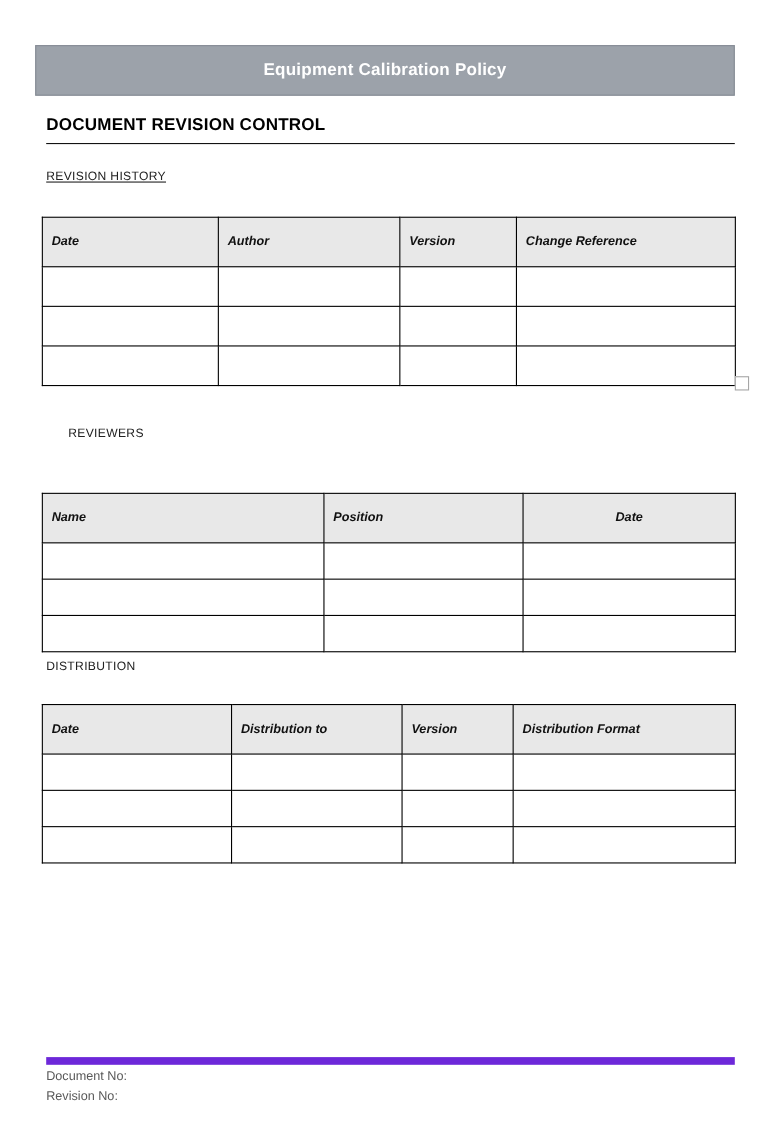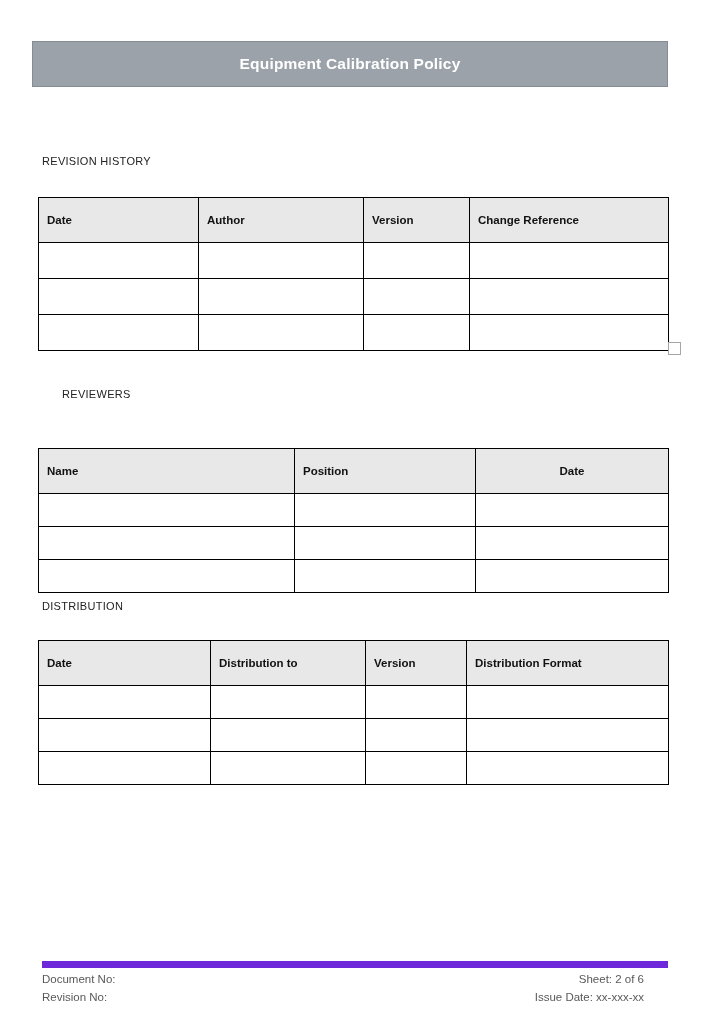--- a/index.html
+++ b/index.html
@@ -29,35 +29,36 @@
     font-size:15.5px;font-weight:bold;color:#000;
     letter-spacing:.2px;
     padding-bottom:7px;
     border-bottom:1.5px solid #121212;
   }
   
   .section-label{
     position:absolute;left:42px;
     font-size:11px;color:#222;letter-spacing:.3px;
   }
-  .lbl-revision{top:155px;}
+  .lbl-revision{top:155px;text-decoration:underline;}
   .lbl-reviewers{top:388px;margin-left:20px;}
   .lbl-distribution{top:600px;}
   
   table.grid{
     position:absolute;left:38px;
     border-collapse:collapse;table-layout:fixed;
     width:630px;
   }
   table.grid th, table.grid td{
     border:1.2px solid #000;
     box-sizing:border-box;
     padding:16px 8px;
     font-size:11.5px;
     vertical-align:middle;
+    font-style:italic;
   }
   table.grid th{
     background:#e8e8e8;
     font-weight:bold;color:#111;
     text-align:left;
   }
   table.grid td{background:#fff;}
   .t-revision{top:197px;}
   .t-revision th{height:36px;}
   .t-revision td{height:36px;}
@@ -87,20 +88,21 @@
 </style>
 </head>
 <body>
 
 <div class="page">
 
   <div class="banner">
     <span class="banner-title">Equipment Calibration Policy</span>
   </div>
 
+  <div class="doc-heading">DOCUMENT REVISION CONTROL</div>
 
   <div class="section-label lbl-revision">REVISION HISTORY</div>
 
   <table class="grid t-revision">
     <colgroup>
       <col style="width:160px">
         <col style="width:165px">
         <col style="width:106px">
         <col style="width:199px">
     </colgroup>
@@ -207,19 +209,15 @@
           <td></td>
       </tr>
     </tbody>
   </table>
 
   <div class="footer">
     <div class="left">
       <div>Document No:</div>
       <div>Revision No:</div>
     </div>
-    <div class="right">
-      <div>Sheet: 2 of 6</div>
-      <div>Issue Date: xx-xxx-xx</div>
-    </div>
   </div>
 
 </div>
 
 </body></html>

